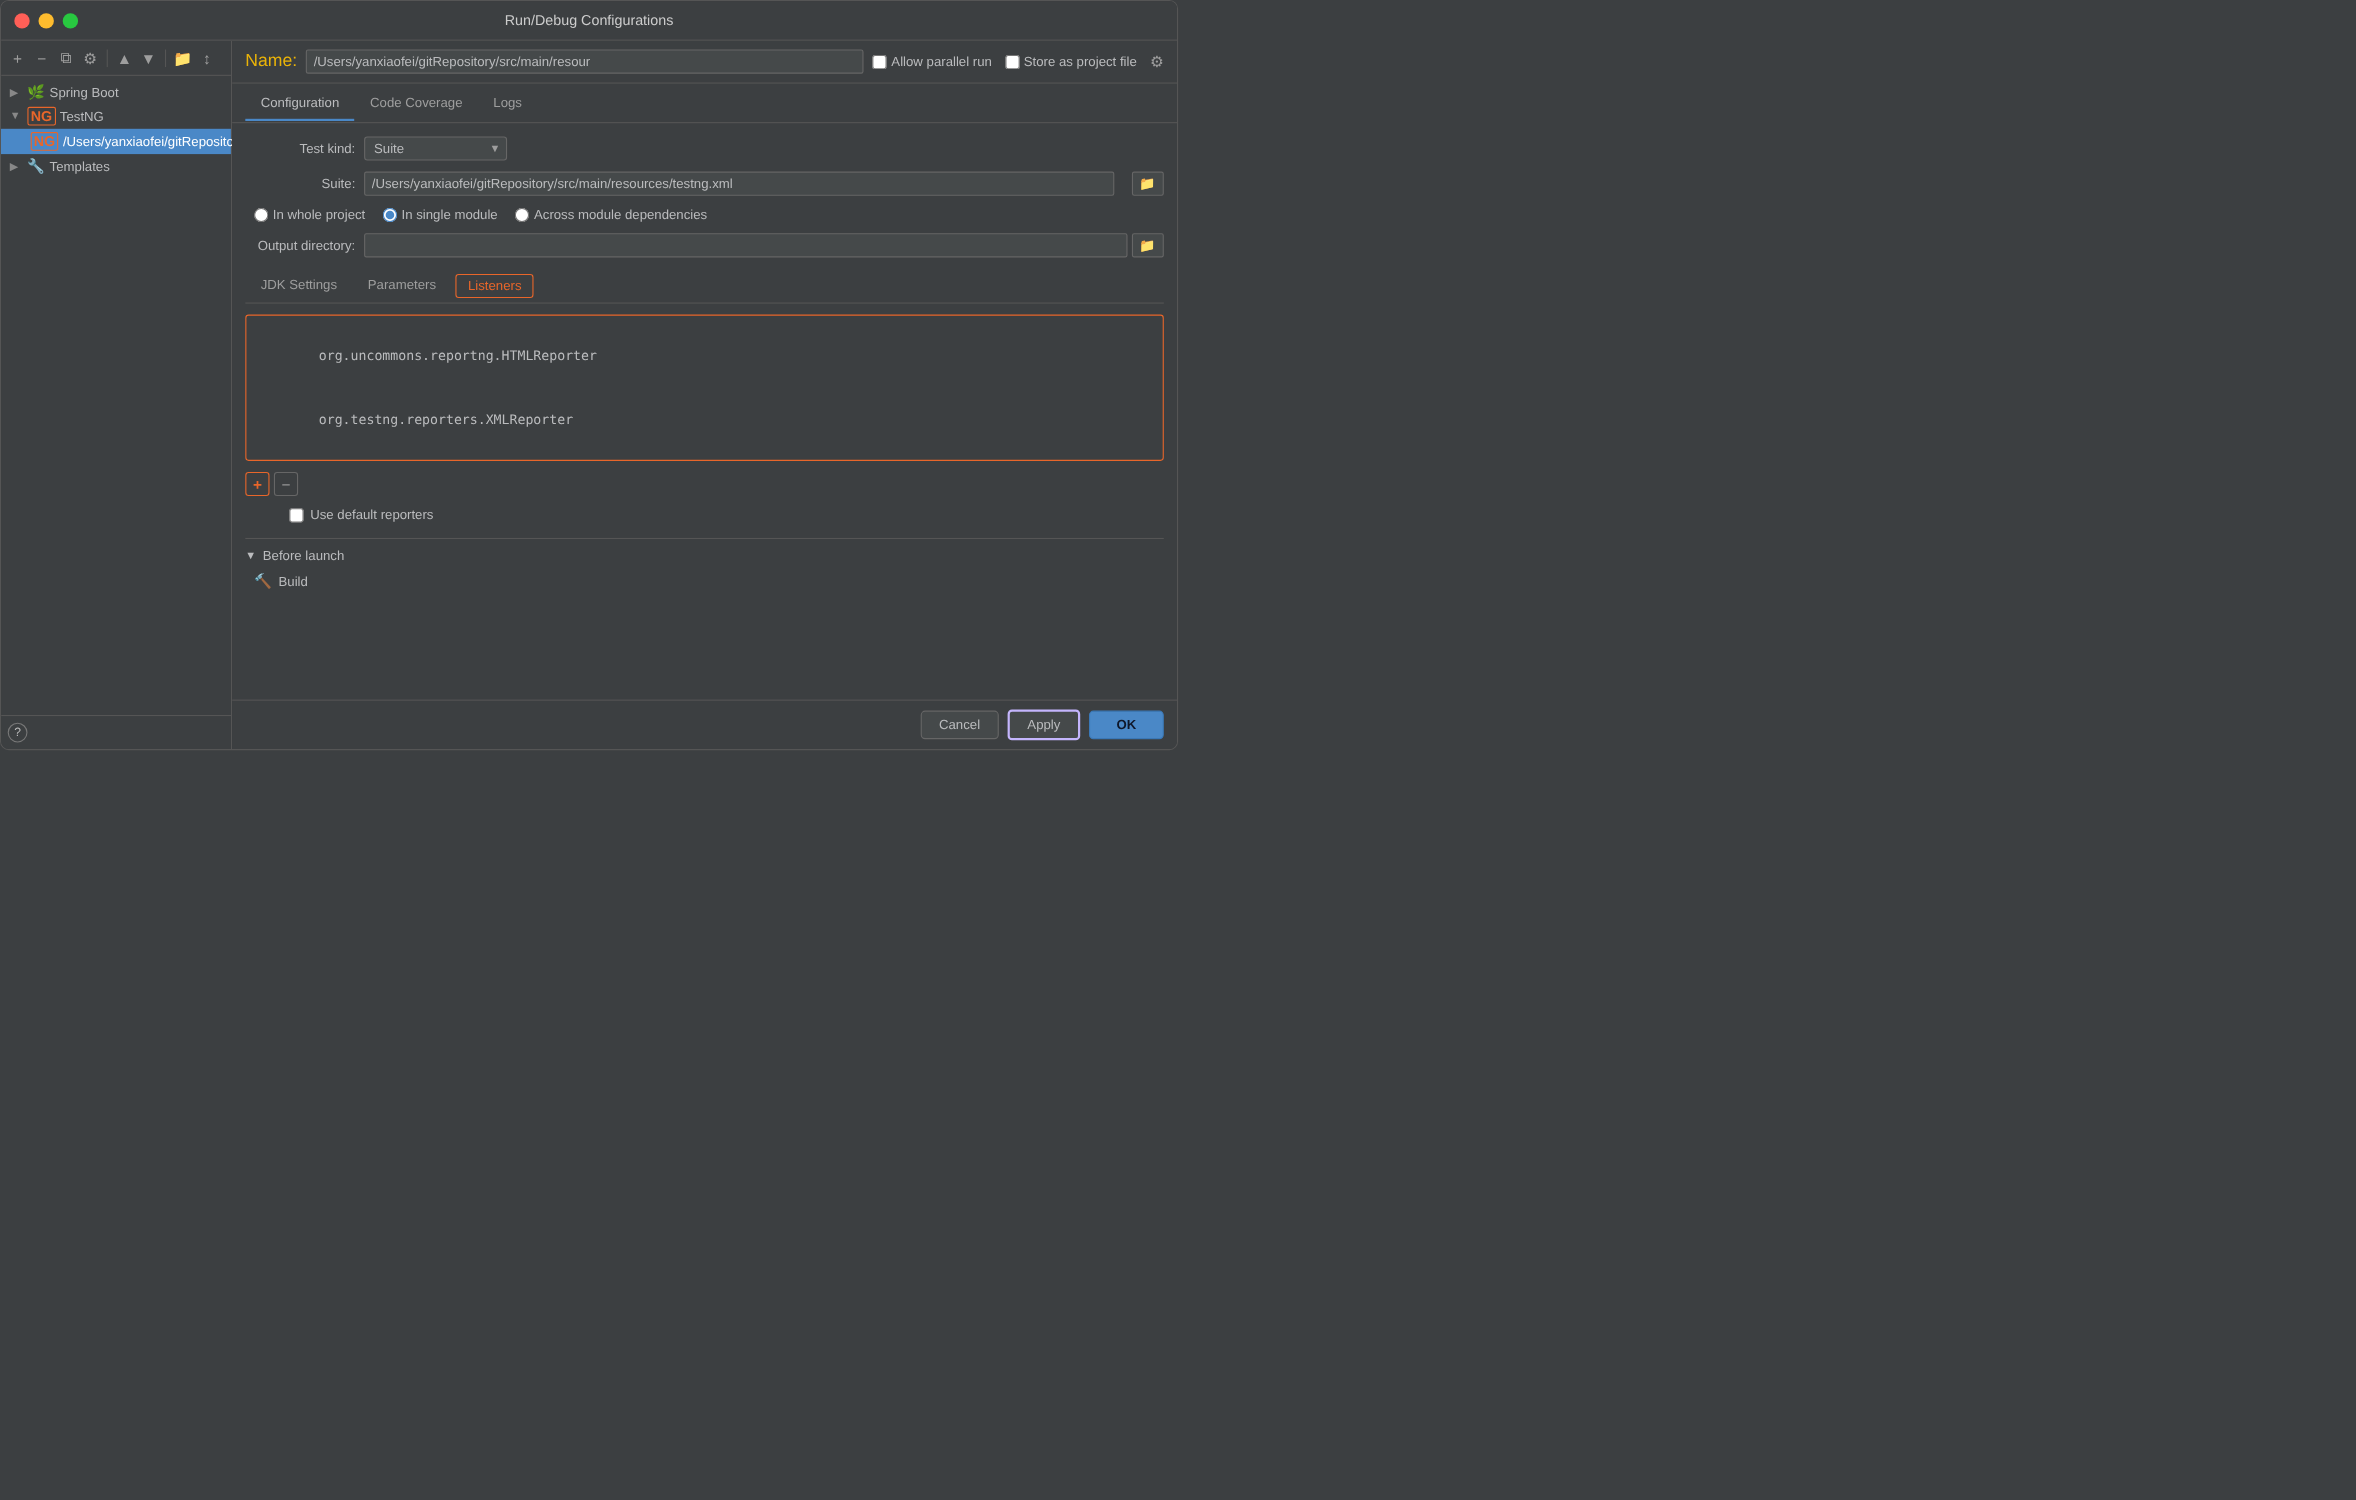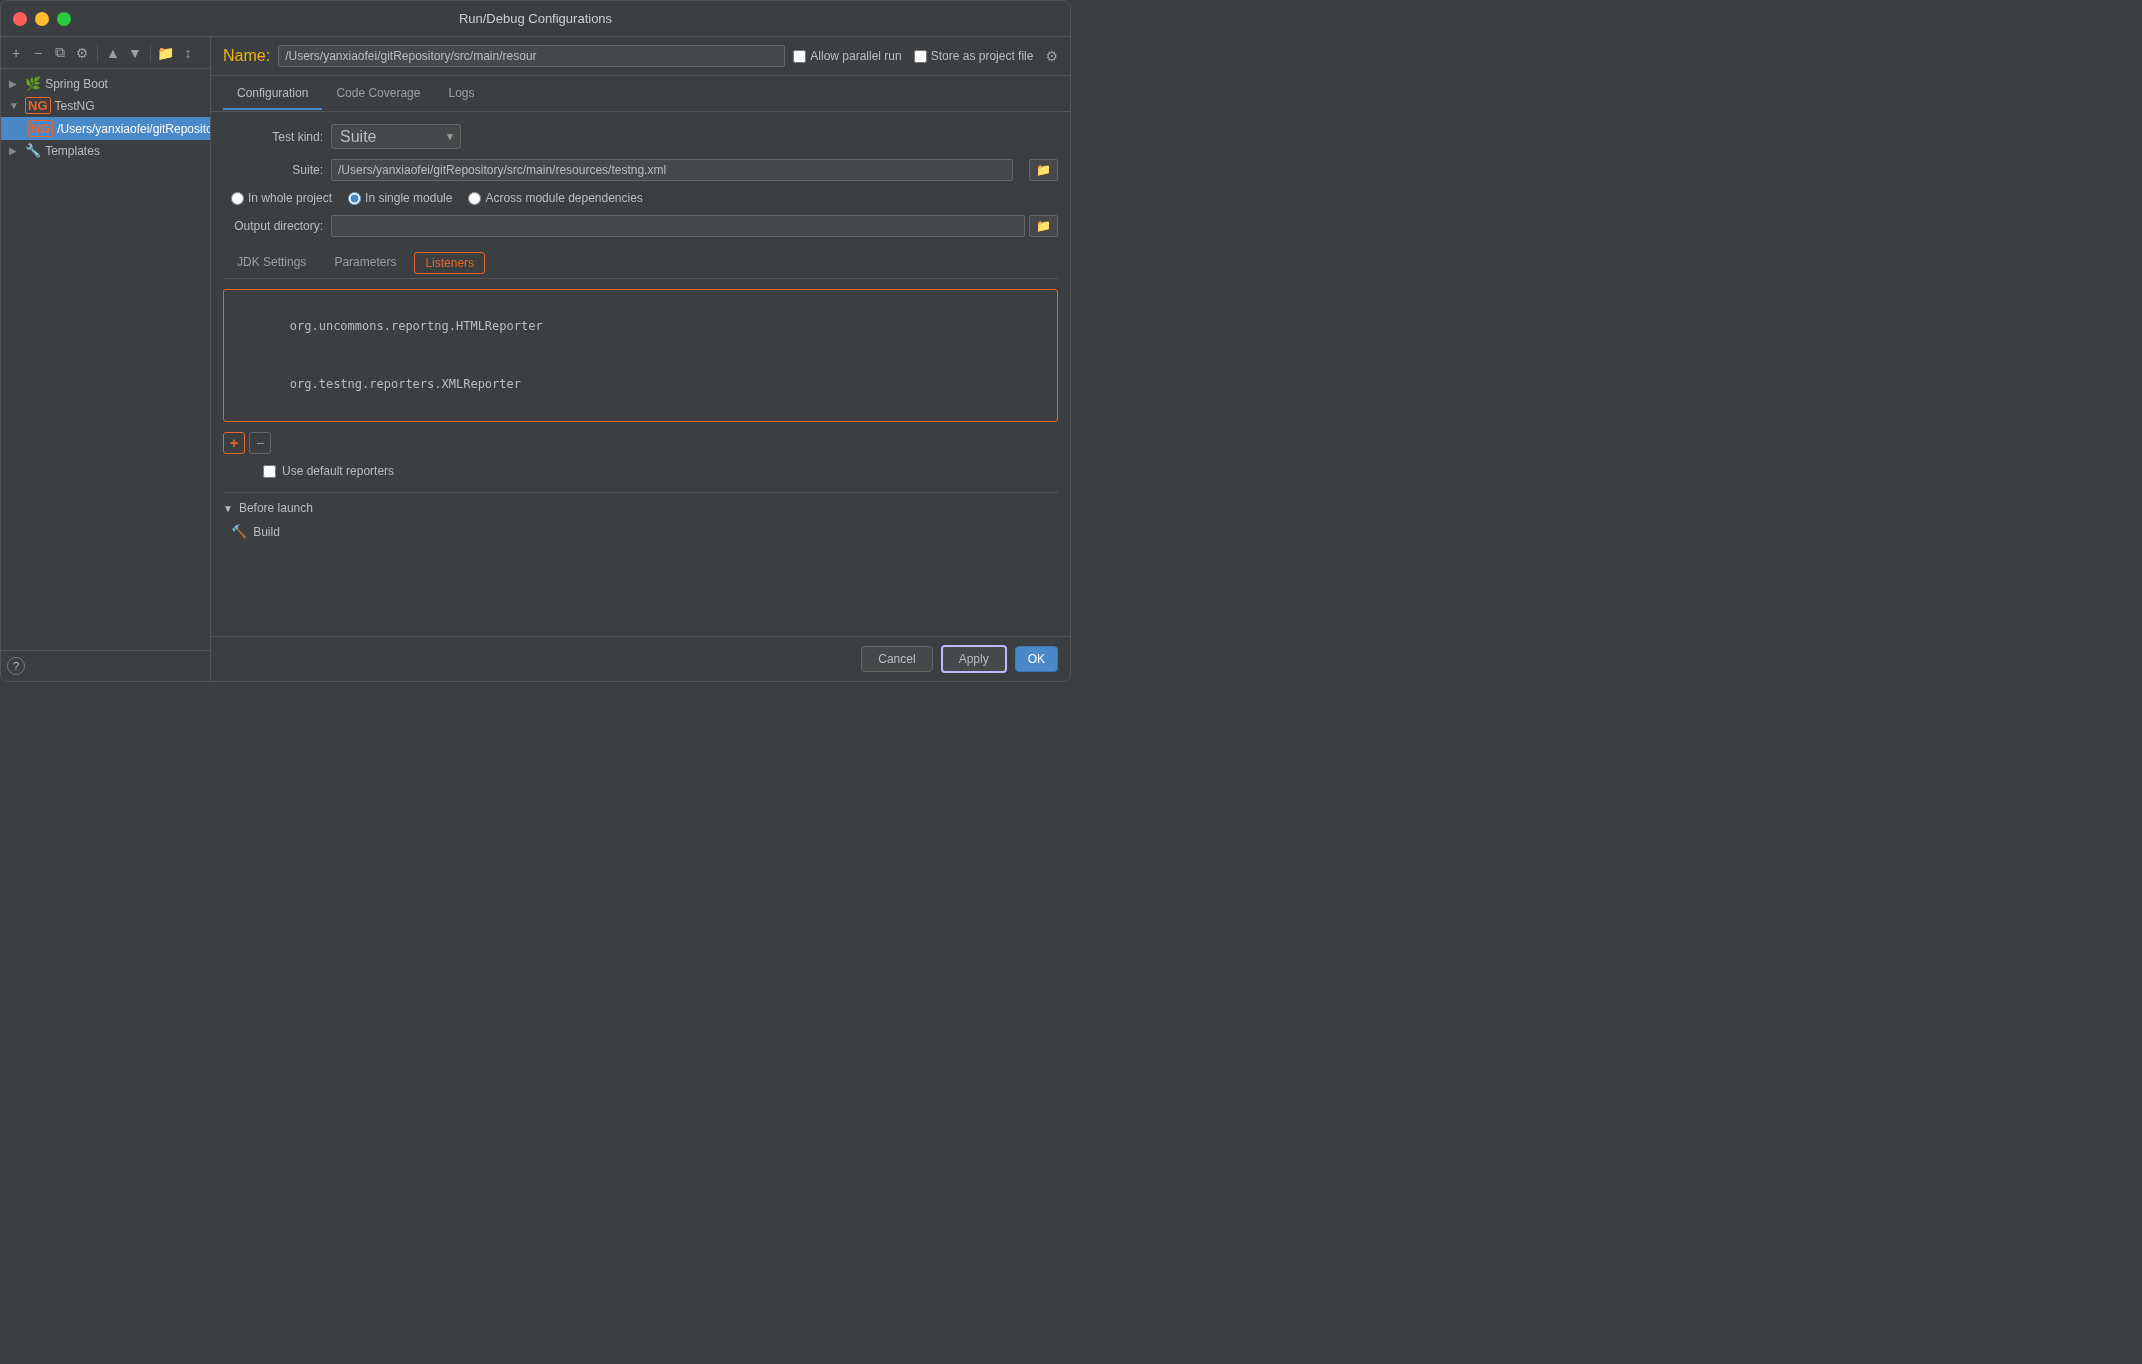--- a/index.html
+++ b/index.html
@@ -229,21 +229,21 @@
     }
     .select-wrapper {
       position: relative;
       display: inline-flex;
       align-items: center;
     }
     .form-select {
       background: #45494a;
       border: 1px solid #666;
       color: #bbbcbe;
-      font-size: 16px;
+      font-size: 12px;
       padding: 3px 24px 3px 8px;
       border-radius: 3px;
       appearance: none;
       -webkit-appearance: none;
       cursor: pointer;
       outline: none;
       min-width: 130px;
     }
     .select-arrow {
       position: absolute;
@@ -418,25 +418,26 @@
       border: 2px solid #c4b5fd;
       color: #bbbcbe;
       font-size: 12px;
       padding: 5px 16px;
       border-radius: 4px;
       cursor: pointer;
     }
     .btn-ok {
       background: #4a88c7;
       border: 1px solid #3a78b7;
-      color: #ffffff;
-      font-size: 12px;
-      padding: 5px 12px;
+      color: #0f172a;
+      font-size: 12px;
+      padding: 5px 24px;
       border-radius: 4px;
       cursor: pointer;
+      font-weight: bold;
     }
     .suite-input-row {
       display: flex;
       align-items: center;
       gap: 6px;
     }
   </style>
 </head>
 <body>
 

